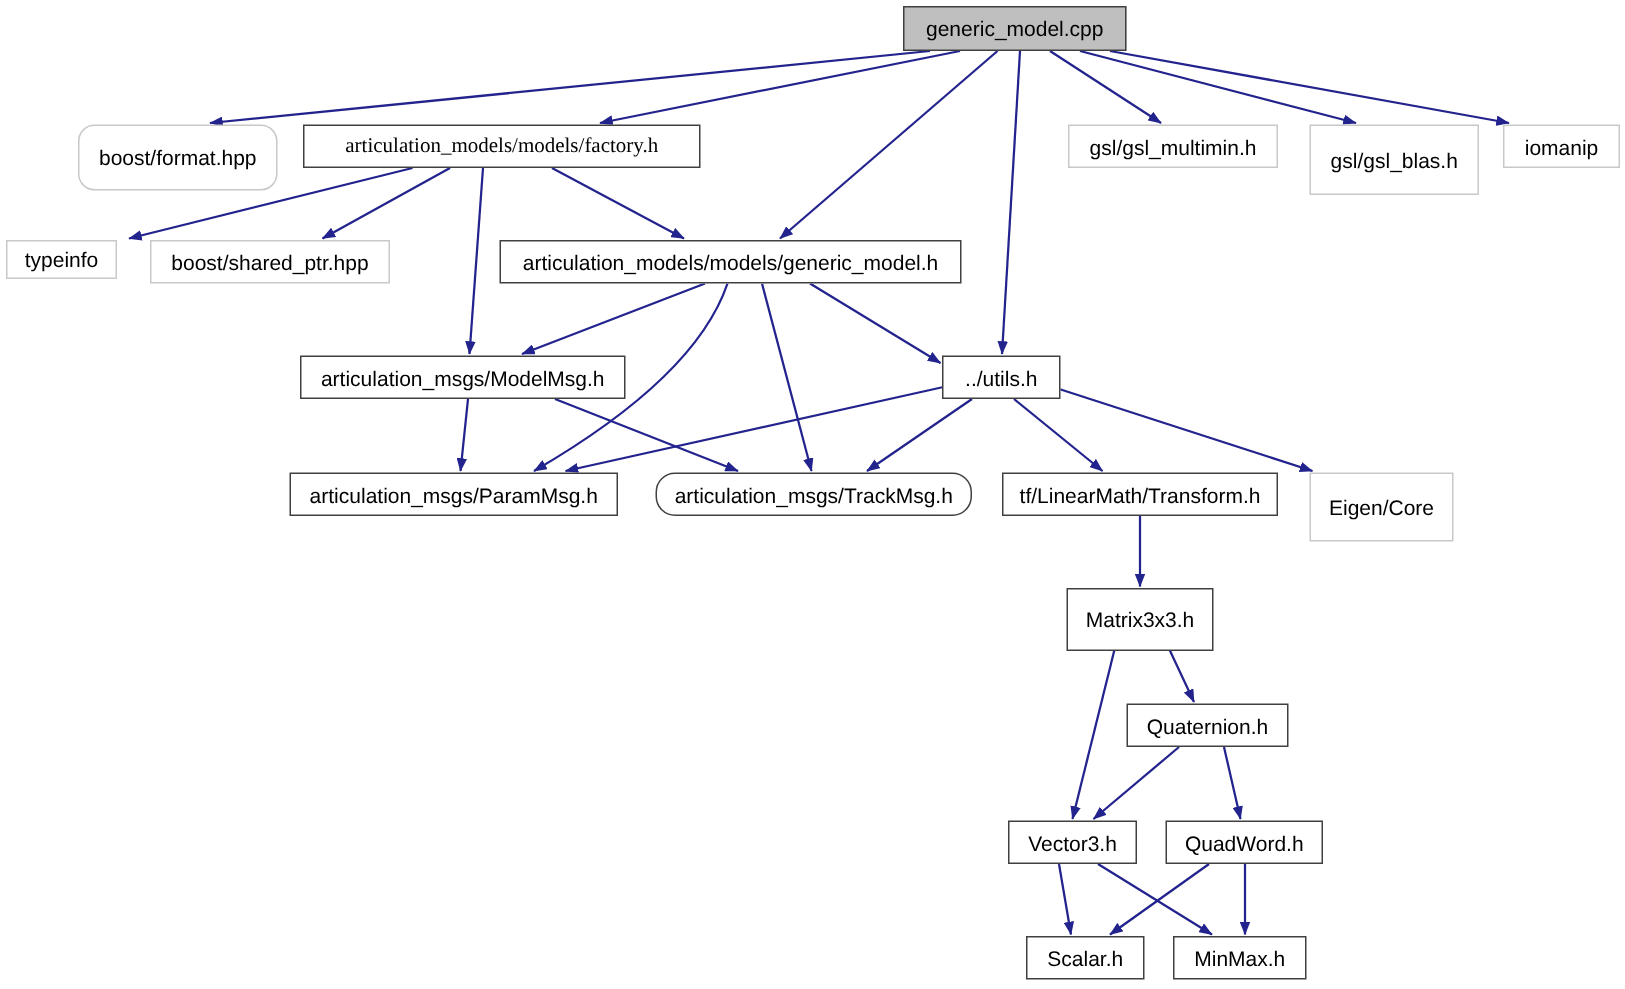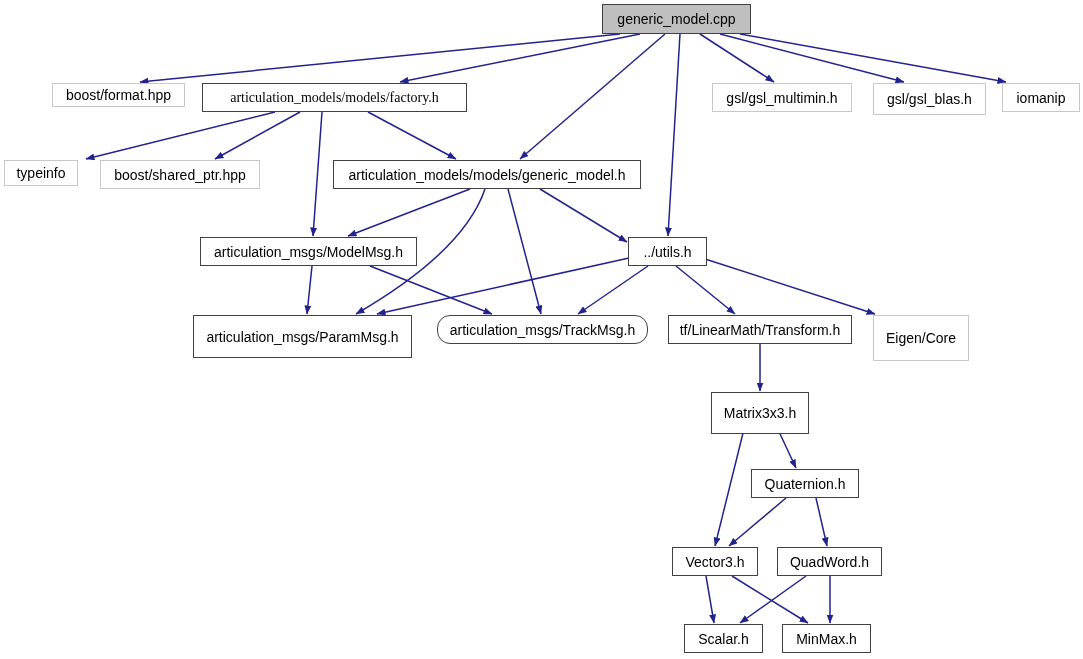--- a/index.html
+++ b/index.html
@@ -88,51 +88,51 @@
         <line x1="706" y1="576" x2="714" y2="623" stroke="#23238e" stroke-width="1.5" marker-end="url(#arrowhead)"></line>
         <line x1="732" y1="576" x2="808" y2="623" stroke="#23238e" stroke-width="1.5" marker-end="url(#arrowhead)"></line>
         <line x1="806" y1="576" x2="740" y2="623" stroke="#23238e" stroke-width="1.5" marker-end="url(#arrowhead)"></line>
         <line x1="830" y1="576" x2="830" y2="623" stroke="#23238e" stroke-width="1.5" marker-end="url(#arrowhead)"></line>
       </g>
   </svg>
   <div id="node-layer">
       <div class="node root" style="left: 602px; top: 4px; width: 149px; height: 30px;">
         <span class="node-label">generic_model.cpp</span>
       </div>
-      <div class="node" style="left: 52px; top: 83px; width: 133px; height: 24px;">
+      <div class="node" style="left: 52px; top: 83px; width: 133px; height: 44px; border-radius: 11px;">
         <span class="node-label">boost/format.hpp</span>
       </div>
       <div class="node strong" style="left: 202px; top: 83px; width: 265px; height: 29px; font-family: Liberation Serif, serif;">
         <span class="node-label">articulation_models/models/factory.h</span>
       </div>
       <div class="node" style="left: 712px; top: 83px; width: 140px; height: 29px;">
         <span class="node-label">gsl/gsl_multimin.h</span>
       </div>
-      <div class="node" style="left: 873px; top: 83px; width: 113px; height: 32px;">
+      <div class="node" style="left: 873px; top: 83px; width: 113px; height: 47px;">
         <span class="node-label">gsl/gsl_blas.h</span>
       </div>
       <div class="node" style="left: 1002px; top: 83px; width: 78px; height: 29px;">
         <span class="node-label">iomanip</span>
       </div>
       <div class="node" style="left: 4px; top: 160px; width: 74px; height: 26px;">
         <span class="node-label">typeinfo</span>
       </div>
       <div class="node" style="left: 100px; top: 160px; width: 160px; height: 29px;">
         <span class="node-label">boost/shared_ptr.hpp</span>
       </div>
       <div class="node strong" style="left: 333px; top: 160px; width: 308px; height: 29px;">
         <span class="node-label">articulation_models/models/generic_model.h</span>
       </div>
       <div class="node strong" style="left: 200px; top: 237px; width: 217px; height: 29px;">
         <span class="node-label">articulation_msgs/ModelMsg.h</span>
       </div>
       <div class="node strong" style="left: 628px; top: 237px; width: 79px; height: 29px;">
         <span class="node-label">../utils.h</span>
       </div>
-      <div class="node strong" style="left: 193px; top: 315px; width: 219px; height: 43px;">
+      <div class="node strong" style="left: 193px; top: 315px; width: 219px; height: 29px;">
         <span class="node-label">articulation_msgs/ParamMsg.h</span>
       </div>
       <div class="node strong" style="left: 437px; top: 315px; width: 211px; height: 29px; border-radius: 13px;">
         <span class="node-label">articulation_msgs/TrackMsg.h</span>
       </div>
       <div class="node strong" style="left: 668px; top: 315px; width: 184px; height: 29px;">
         <span class="node-label">tf/LinearMath/Transform.h</span>
       </div>
       <div class="node" style="left: 873px; top: 315px; width: 96px; height: 46px;">
         <span class="node-label">Eigen/Core</span>

